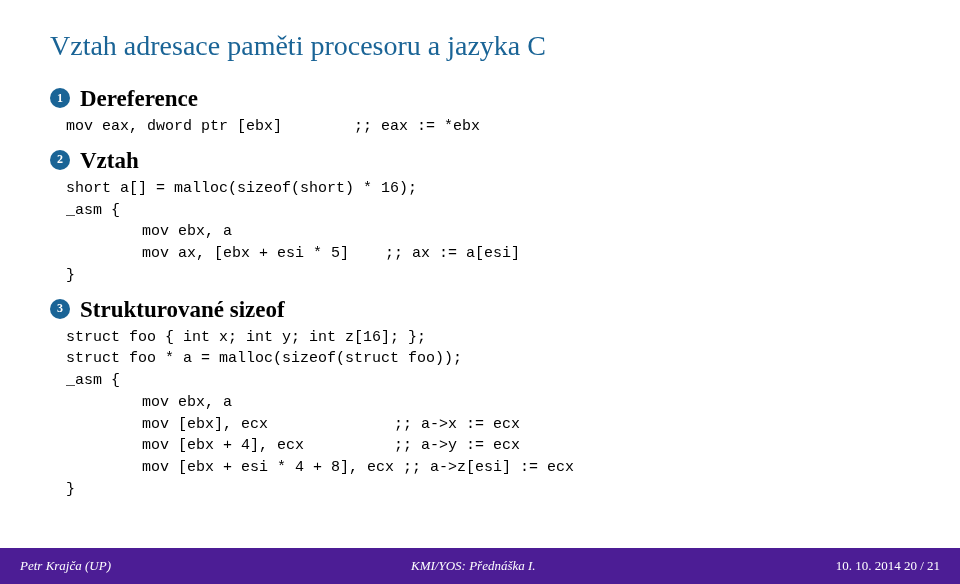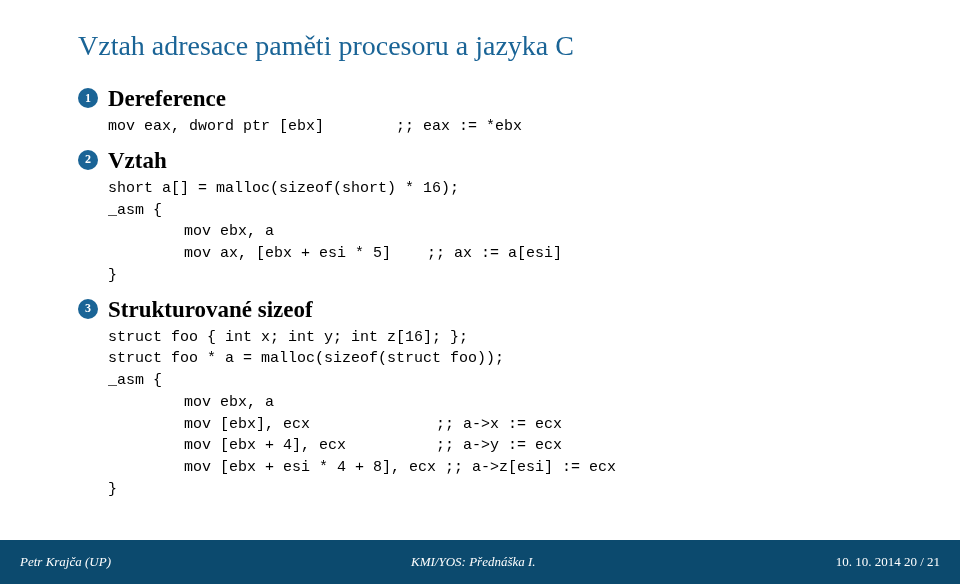--- a/index.html
+++ b/index.html
@@ -14,21 +14,21 @@
       color: #000000;
       width: 960px;
       height: 584px;
       overflow: hidden;
       display: flex;
       flex-direction: column;
     }
 
     .main-content {
       flex: 1;
-      padding: 30px 50px 10px 78px;
+      padding: 30px 50px 10px 50px;
     }
 
     h1.slide-title {
       font-size: 28px;
       font-weight: normal;
       color: #1a6496;
       margin-bottom: 24px;
       font-family: 'Times New Roman', Times, serif;
     }
 
@@ -61,36 +61,36 @@
     .section-title {
       font-size: 23px;
       font-weight: bold;
       color: #000;
       font-family: 'Times New Roman', Times, serif;
     }
 
     .code-block {
       font-family: 'Courier New', Courier, monospace;
       font-size: 15px;
-      margin-left: 30px;
+      margin-left: 16px;
       line-height: 1.45;
       color: #000;
     }
 
     .code-line {
       white-space: pre;
     }
 
     .indent1 {
       margin-left: 40px;
     }
 
     .footer {
-      height: 44px;
-      background: #0c4a6e;
+      height: 36px;
+      background: #4c1d95;
       display: flex;
       align-items: center;
       justify-content: space-between;
       padding: 0 20px;
       color: white;
       font-size: 13px;
       font-family: 'Times New Roman', Times, serif;
     }
 
     .footer-left {

